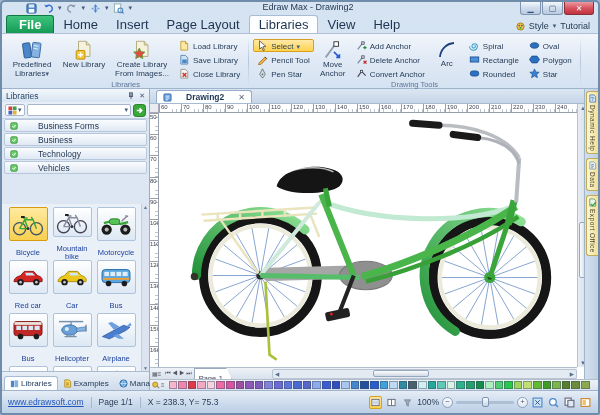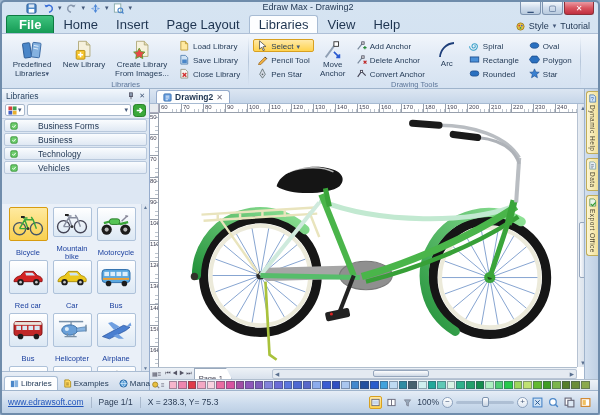--- a/index.html
+++ b/index.html
@@ -57,21 +57,21 @@
 .cell.sel .thumb{background:linear-gradient(#ffeaa0,#f8d050);border:1px solid #d89c10}
 .clabel{font-size:7.5px;color:#1a3f9e;text-align:center;line-height:1.05;margin-top:8px}
 .lp-scroll{position:absolute;right:0;top:115px;width:8px;bottom:19px;background:#dbe4f0;border-left:1px solid #c0cee0;display:flex;flex-direction:column;justify-content:space-between;align-items:center;font-size:5px;color:#607898}
 .lp-tabs{position:absolute;left:0;bottom:0;right:0;height:19px;background:linear-gradient(#e8eef6,#cfdcec);border-top:1px solid #aabcd2;display:flex;align-items:flex-end;padding-left:2px}
 .ltab{display:flex;align-items:center;gap:2px;font-size:8px;color:#253c58;padding:2px 5px;border-radius:3px 3px 0 0}
 .ltab svg{width:9px;height:9px}
 .ltab.active{background:#fdfeff;border:1px solid #a8bcd4;border-bottom:none}
 
 .canvascol{position:absolute;left:148px;top:87px;width:438px;bottom:34px;background:#fff}
 .doctabs{position:absolute;left:0;top:0;right:0;height:15px;background:linear-gradient(#dce6f2,#c6d6e9);border-bottom:1px solid #a6bad2;display:flex;align-items:flex-end;padding-left:6px}
-.dtab{display:flex;align-items:center;gap:3px;background:#fdfeff;border:1px solid #96accc;border-bottom:none;border-radius:3px 3px 0 0;font-size:8.5px;font-weight:bold;color:#1e3450;padding:1px 6px}
+.dtab{display:flex;align-items:center;gap:14px;background:#fdfeff;border:1px solid #96accc;border-bottom:none;border-radius:3px 3px 0 0;font-size:8.5px;font-weight:bold;color:#1e3450;padding:1px 6px}
 .dtab svg{width:9px;height:9px}
 .dtab .x{font-weight:normal;color:#667;font-size:8px}
 .corner{position:absolute;left:0;top:15px;width:9px;height:9px;background:#e8ecf0;border-right:1px solid #aab;border-bottom:1px solid #aab}
 .hruler{position:absolute;left:9px;top:15px;right:11px;height:9px;background:#fff;border-bottom:1px solid #98a0ac;display:flex;overflow:hidden}
 .rnum{flex:1;font-size:6px;color:#445;border-left:1px solid #98a0ac;padding-left:1px;line-height:6px;background:repeating-linear-gradient(to right,transparent 0 3.5px,#bcc4ce 3.5px 4.2px) left bottom/100% 40% no-repeat}
 .vruler{position:absolute;left:0;top:24px;width:9px;bottom:12px;background:#fff;border-right:1px solid #98a0ac;display:flex;flex-direction:column;overflow:hidden}
 .vnum{flex:1;font-size:6px;color:#445;border-top:1px solid #98a0ac;line-height:6px;background:repeating-linear-gradient(to bottom,transparent 0 3.5px,#bcc4ce 3.5px 4.2px) right top/40% 100% no-repeat}
 .drawarea{position:absolute;left:9px;top:24px;right:11px;bottom:12px;background:#fff;overflow:hidden}
 .vscroll{position:absolute;right:0;top:15px;width:11px;bottom:12px;background:linear-gradient(to right,#e8edf3,#d4dde8);border-left:1px solid #b6c2d2;display:flex;flex-direction:column;align-items:center;justify-content:space-between;font-size:6px;color:#5a7090;padding:1px 0}
 .vthumb{width:7px;height:56px;background:linear-gradient(to right,#fdfdfe,#cfd9e6);border:1px solid #96a6bc;border-radius:2px;position:absolute;top:45%;left:1px}

